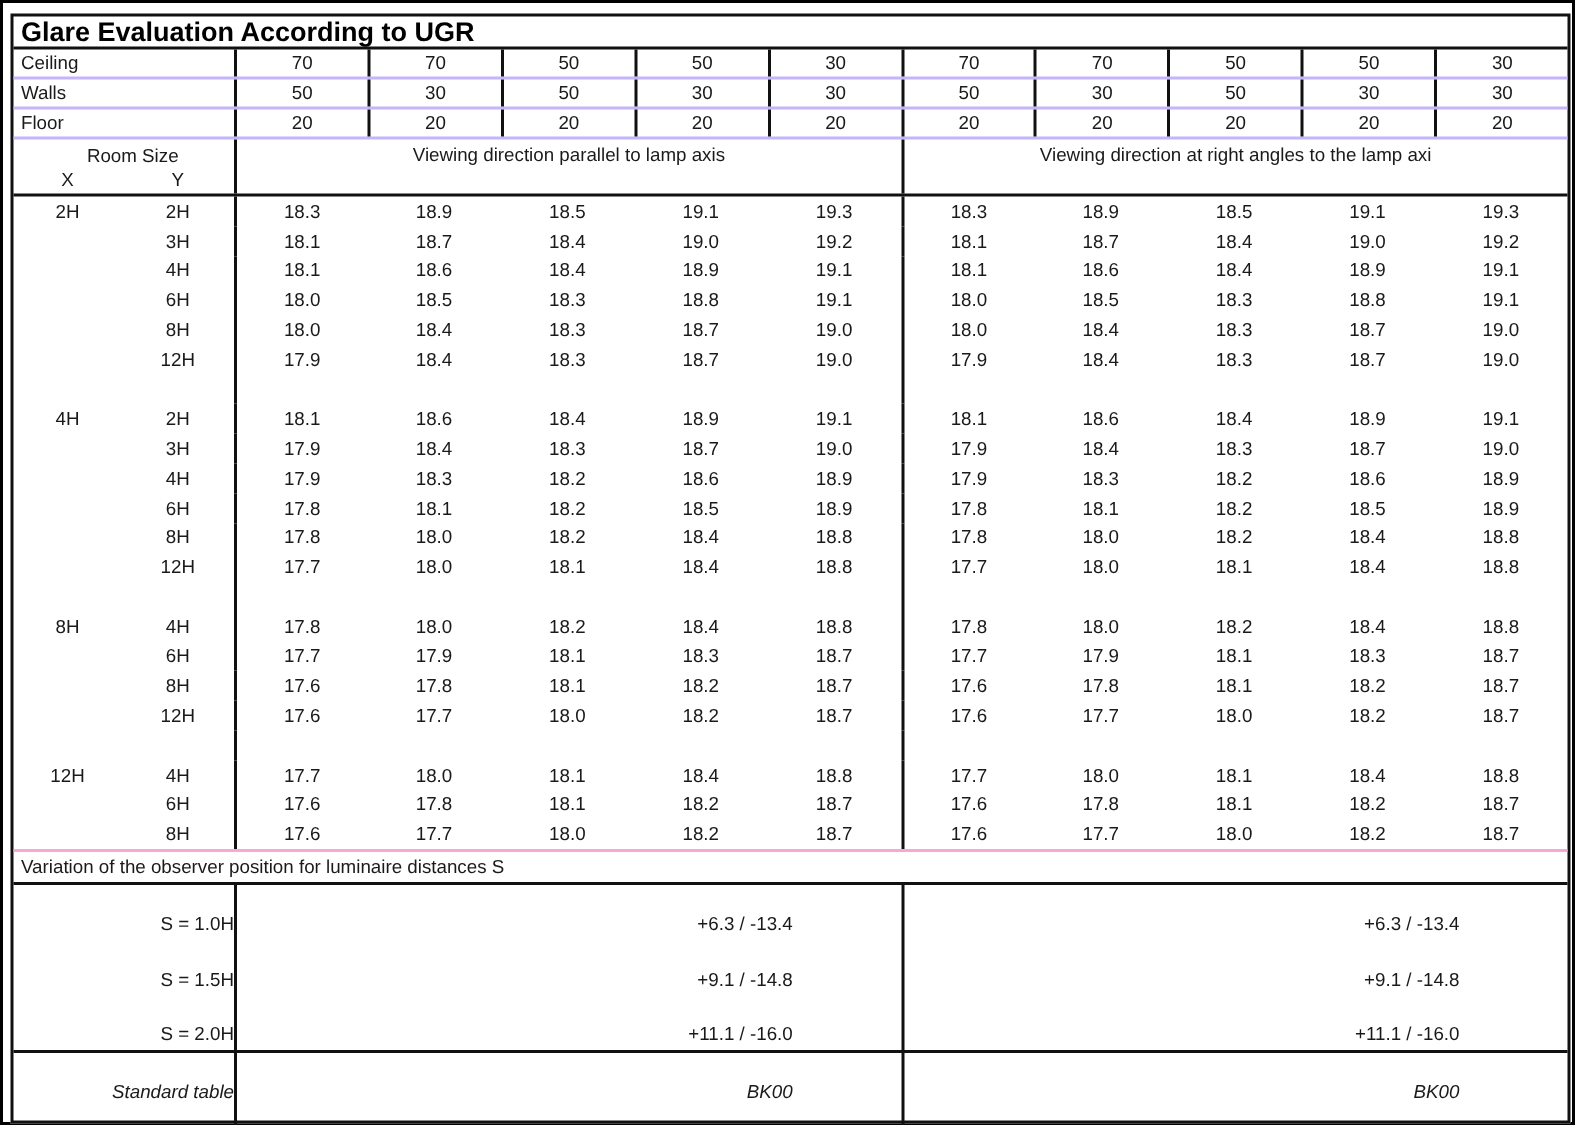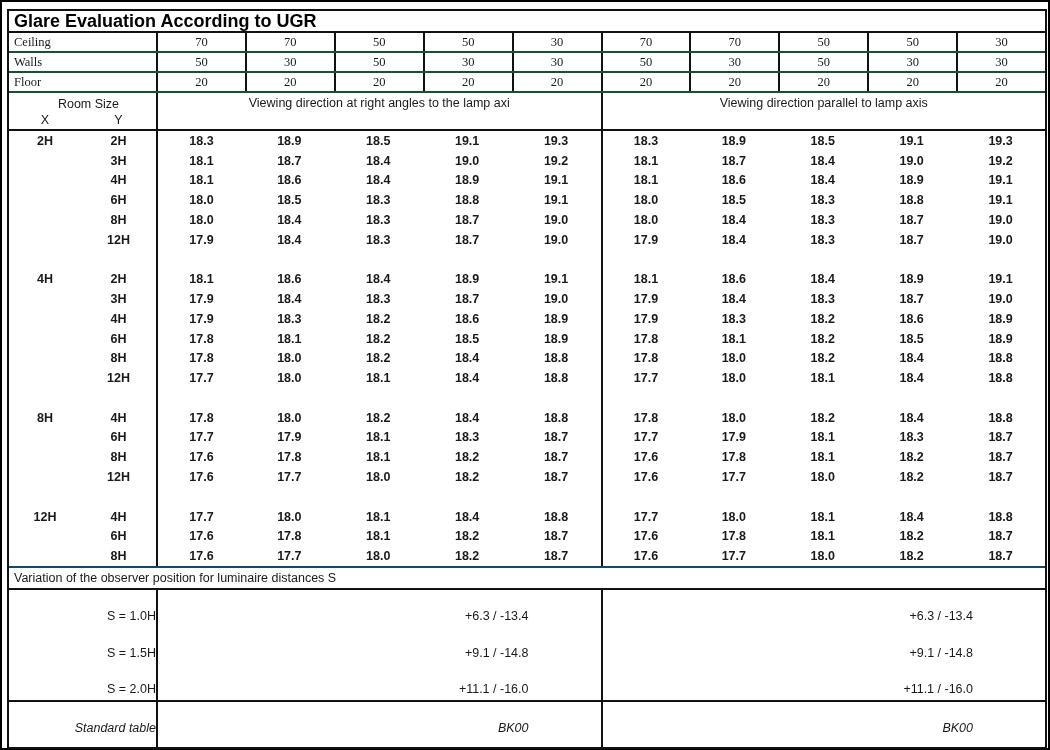--- a/index.html
+++ b/index.html
@@ -12,38 +12,38 @@
     position:absolute; left:5px; top:7px; width:1040px; height:740px;
     border:2px solid #111; box-sizing:border-box;
     display:flex; flex-direction:column; background:#fff;
   }
   .title-row {
     flex:0 0 22px; height:22px; box-sizing:border-box; border-bottom:2px solid #111;
     display:flex; align-items:center; padding-left:5px;
     font-weight:bold; font-size:18px; color:#000;
   }
   .hdr-row {
-    flex:0 0 20px; height:20px; box-sizing:border-box; border-bottom:2px solid #14532d;
-    display:grid; grid-template-columns:147px repeat(10,1fr);font-family:Liberation Serif, serif;
+    flex:0 0 20px; height:20px; box-sizing:border-box; border-bottom:2px solid #c4b5fd;
+    display:grid; grid-template-columns:147px repeat(10,1fr);
   }
   .hdr-row > div { display:flex; align-items:center; justify-content:center; box-sizing:border-box; }
   .hdr-row .lab { justify-content:flex-start; padding-left:5px; }
   .hdr-row .v { border-left:2px solid #111; }
   .rs-row {
     flex:0 0 38px; box-sizing:border-box; border-bottom:2px solid #111;
     display:grid; grid-template-columns:147px 1fr 1fr;
   }
   .rs-left { display:flex; flex-direction:column; padding-top:3px; box-sizing:border-box; }
   .rs-title { text-align:center; line-height:16px;margin-left:12px; }
   .rs-xy { display:grid; grid-template-columns:72px 75px; line-height:16px; }
   .rs-xy > div { text-align:center; }
   .sec-cell { border-left:2px solid #111; text-align:center; padding-top:3px; box-sizing:border-box; }
   .data-area {
-    flex:0 0 437px; box-sizing:border-box; border-bottom:2px solid #0c4a6e;
-    display:grid; grid-template-rows:repeat(22,1fr);font-weight:bold;
+    flex:0 0 437px; box-sizing:border-box; border-bottom:2px solid #f9a8d4;
+    display:grid; grid-template-rows:repeat(22,1fr);
   }
   .drow { display:grid; grid-template-columns:72px 75px repeat(10,1fr); }
   .drow > div { display:flex; align-items:center; justify-content:center; height:100%; box-sizing:border-box; }
   .drow > div.bl { border-left:2px solid #111; }
   .variation-row {
     flex:0 0 22px; box-sizing:border-box; border-bottom:2px solid #111;
     display:flex; align-items:center; padding-left:5px;
   }
   .s-box { flex:0 0 61px; box-sizing:border-box; border-bottom:2px solid #111;
     display:grid; grid-template-columns:147px 1fr 1fr; }
@@ -108,22 +108,22 @@
       </div>
 
     <div class="rs-row">
       <div class="rs-left">
         <div class="rs-title">Room Size</div>
         <div class="rs-xy">
           <div>X</div>
           <div>Y</div>
         </div>
       </div>
+      <div class="sec-cell">Viewing direction parallel to lamp axis</div>
       <div class="sec-cell">Viewing direction at right angles to the lamp axi</div>
-      <div class="sec-cell">Viewing direction parallel to lamp axis</div>
     </div>
 
     <div class="data-area">
         <div class="drow">
           <div>2H</div>
           <div>2H</div>
           <div class="bl">18.3</div>
           <div>18.9</div>
           <div>18.5</div>
           <div>19.1</div>

